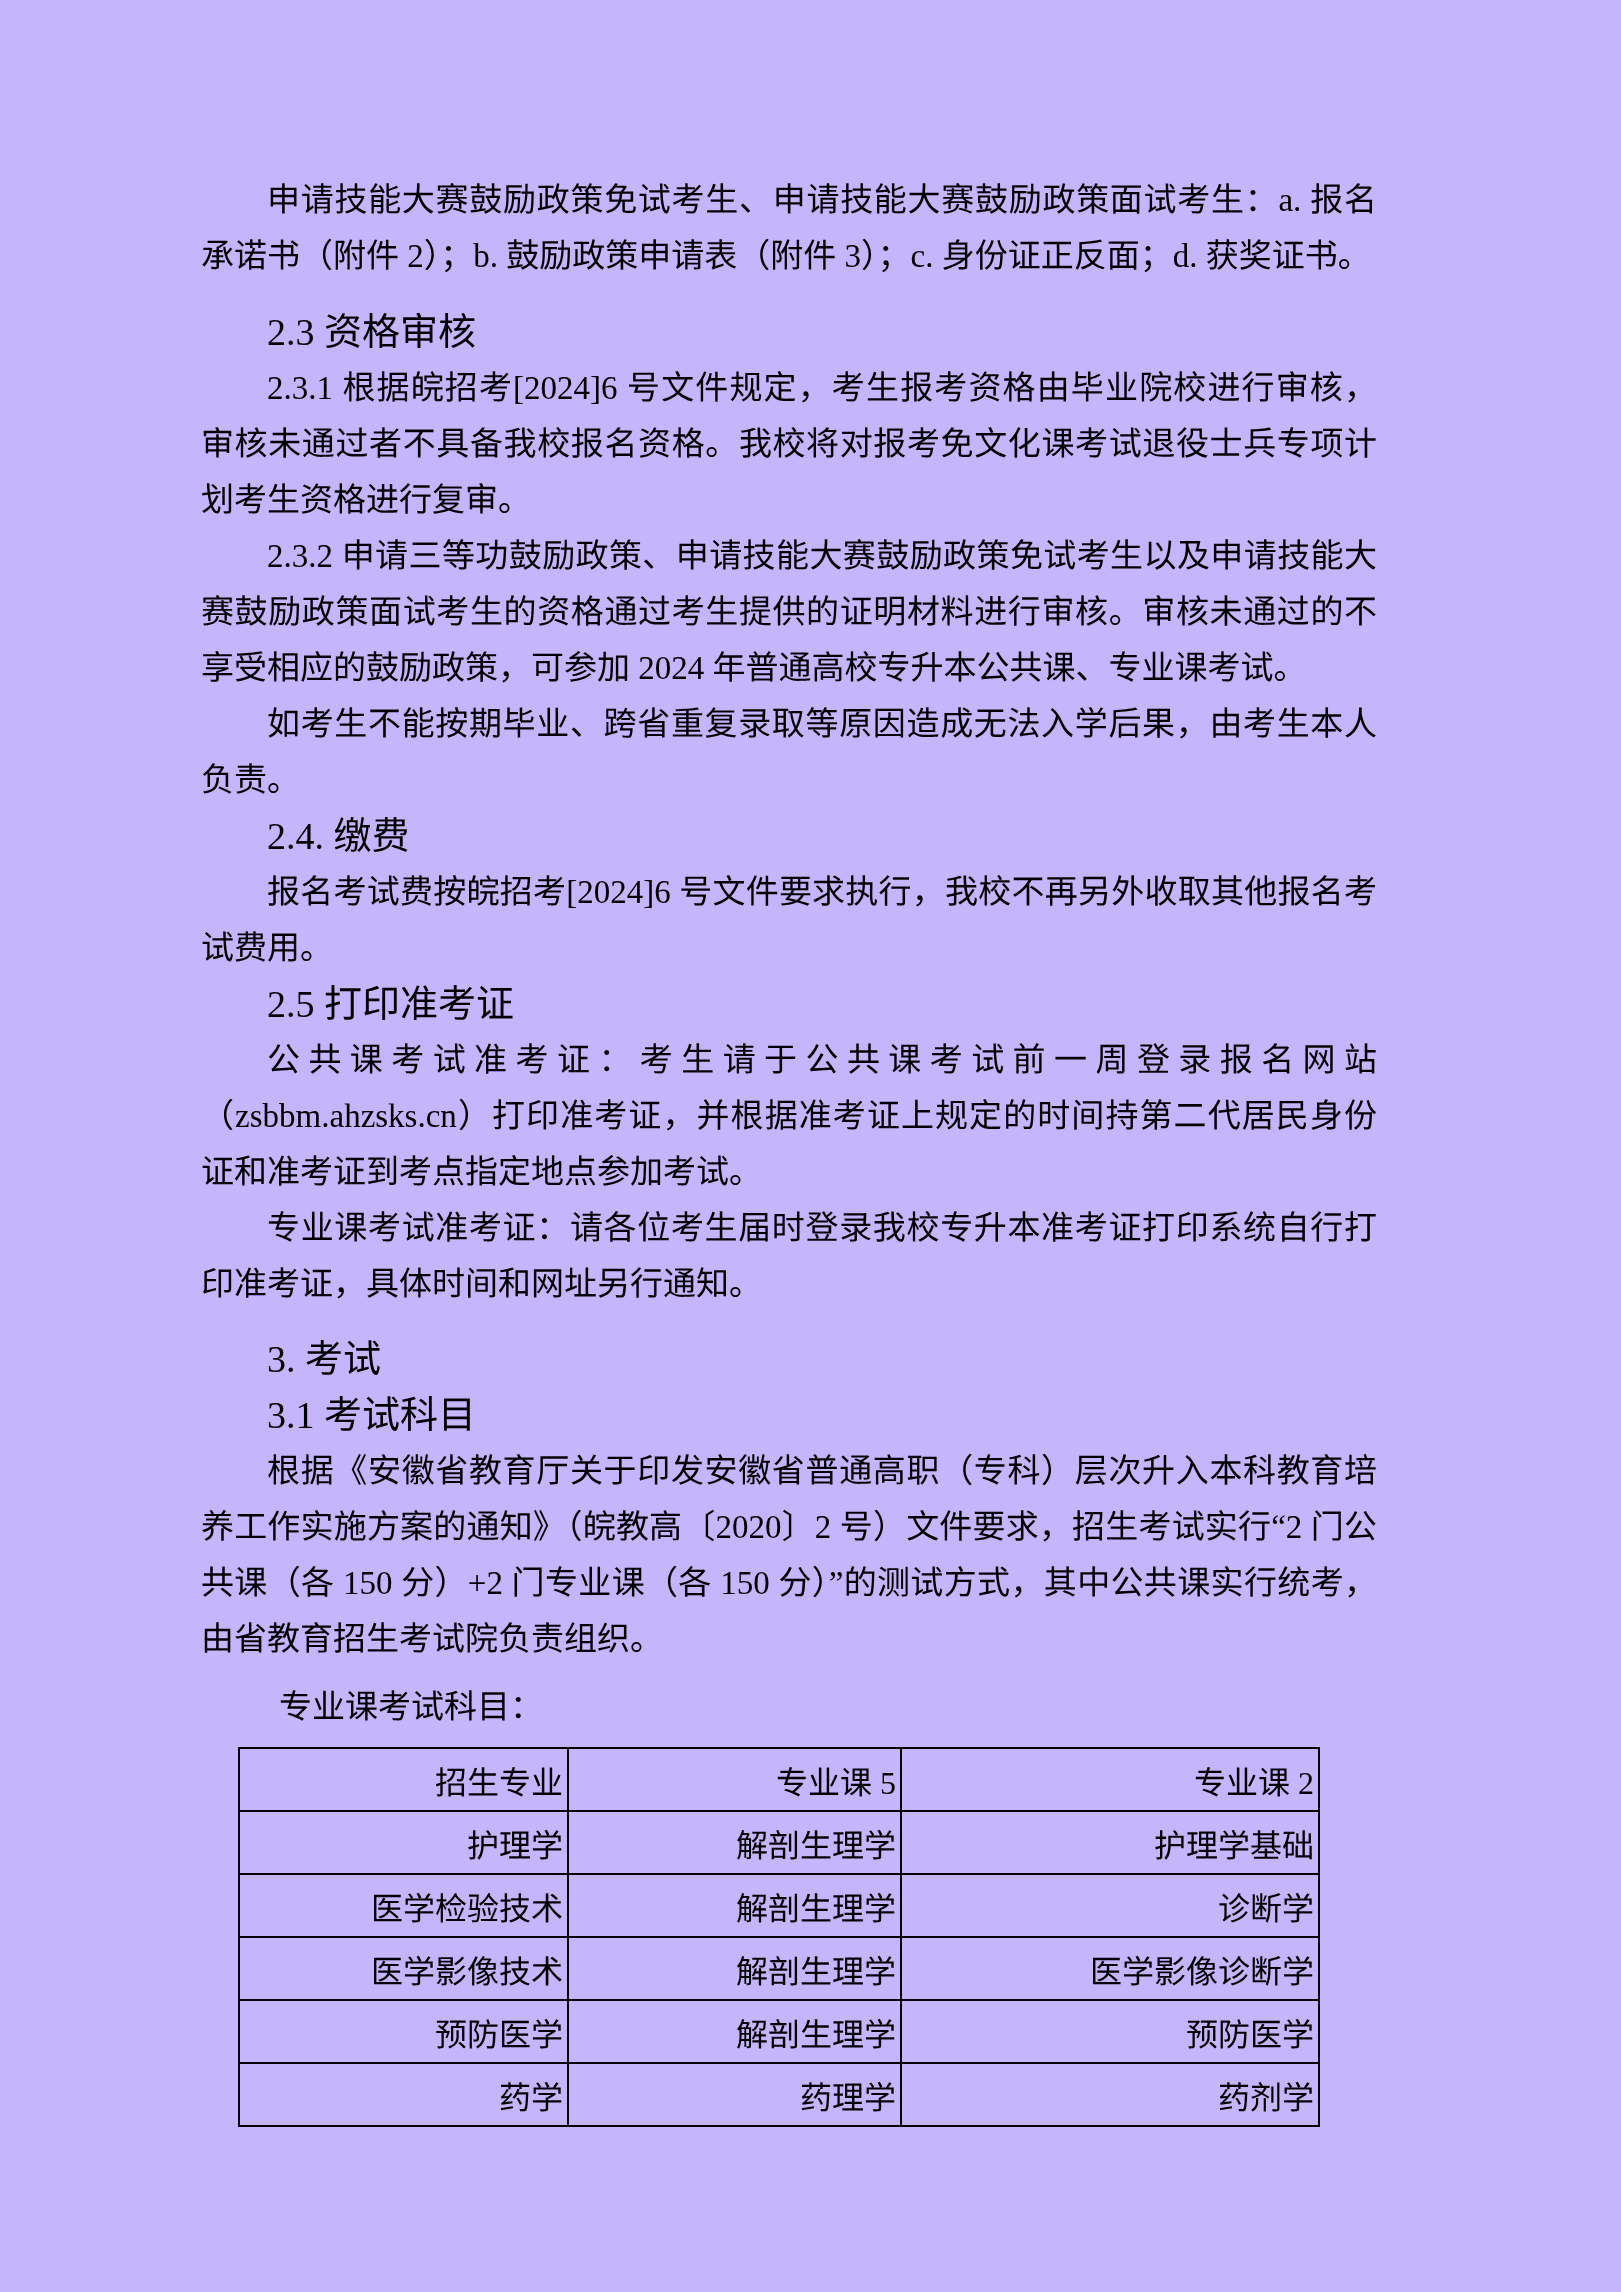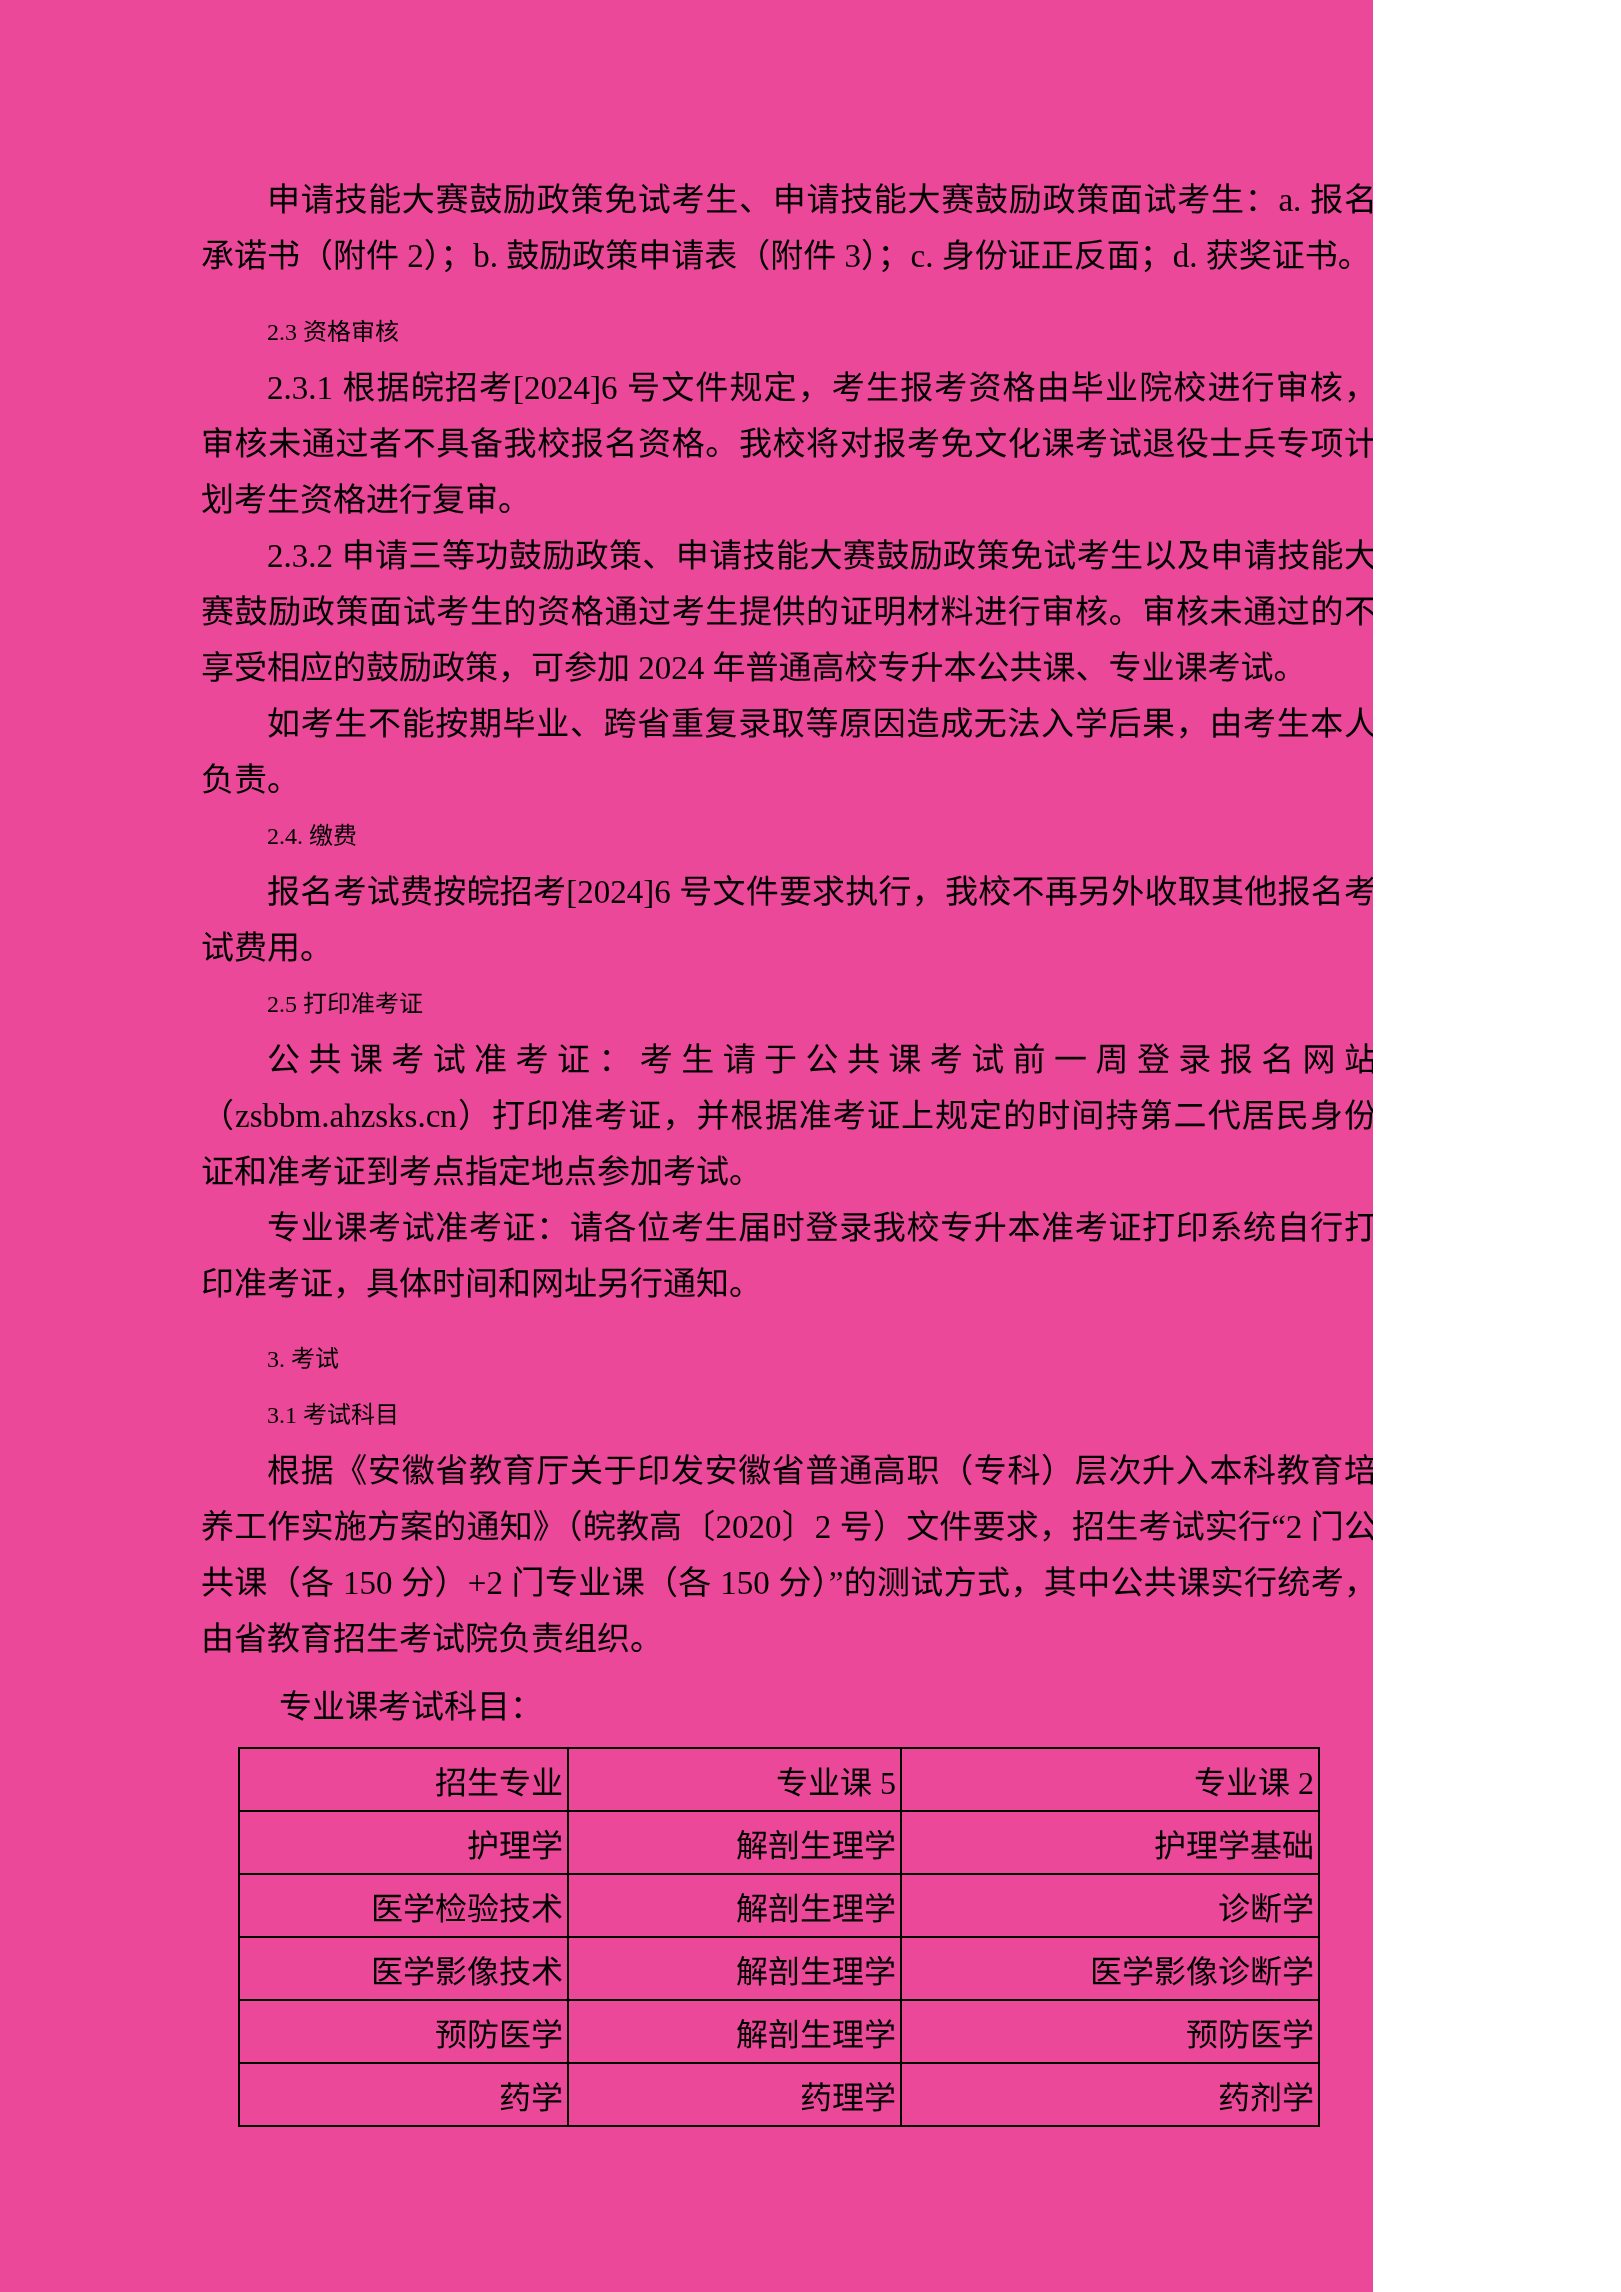--- a/index.html
+++ b/index.html
@@ -7,23 +7,23 @@
     margin: 0;
     padding: 0;
     background: #ffffff;
   }
   body {
     font-family: "Liberation Serif", "DejaVu Serif", serif;
     color: #000000;
   }
   .page {
     position: relative;
-    width: 1373px;
+    width: 1621px;
     height: 2293px;
-    background: #ec4899;
+    background: #c4b5fd;
     overflow: hidden;
     box-sizing: border-box;
     text-decoration: underline;
   }
   .content {
     position: absolute;
     left: 201px;
     top: 172px;
     width: 1176px;
   }
@@ -35,21 +35,21 @@
     text-align-last: left;
     text-justify: inter-ideograph;
     letter-spacing: 0px;
     word-spacing: 0px;
   }
   p.indent {
     text-indent: 66px;
   }
   p.heading {
     margin: 0;
-    font-size: 24px;
+    font-size: 38px;
     line-height: 56px;
     text-indent: 66px;
     text-align: left;
   }
   .gap-sm { height: 19.6px; }
 
   table.subjects {
     border-collapse: collapse;
     width: 1080px;
     margin: 0;

